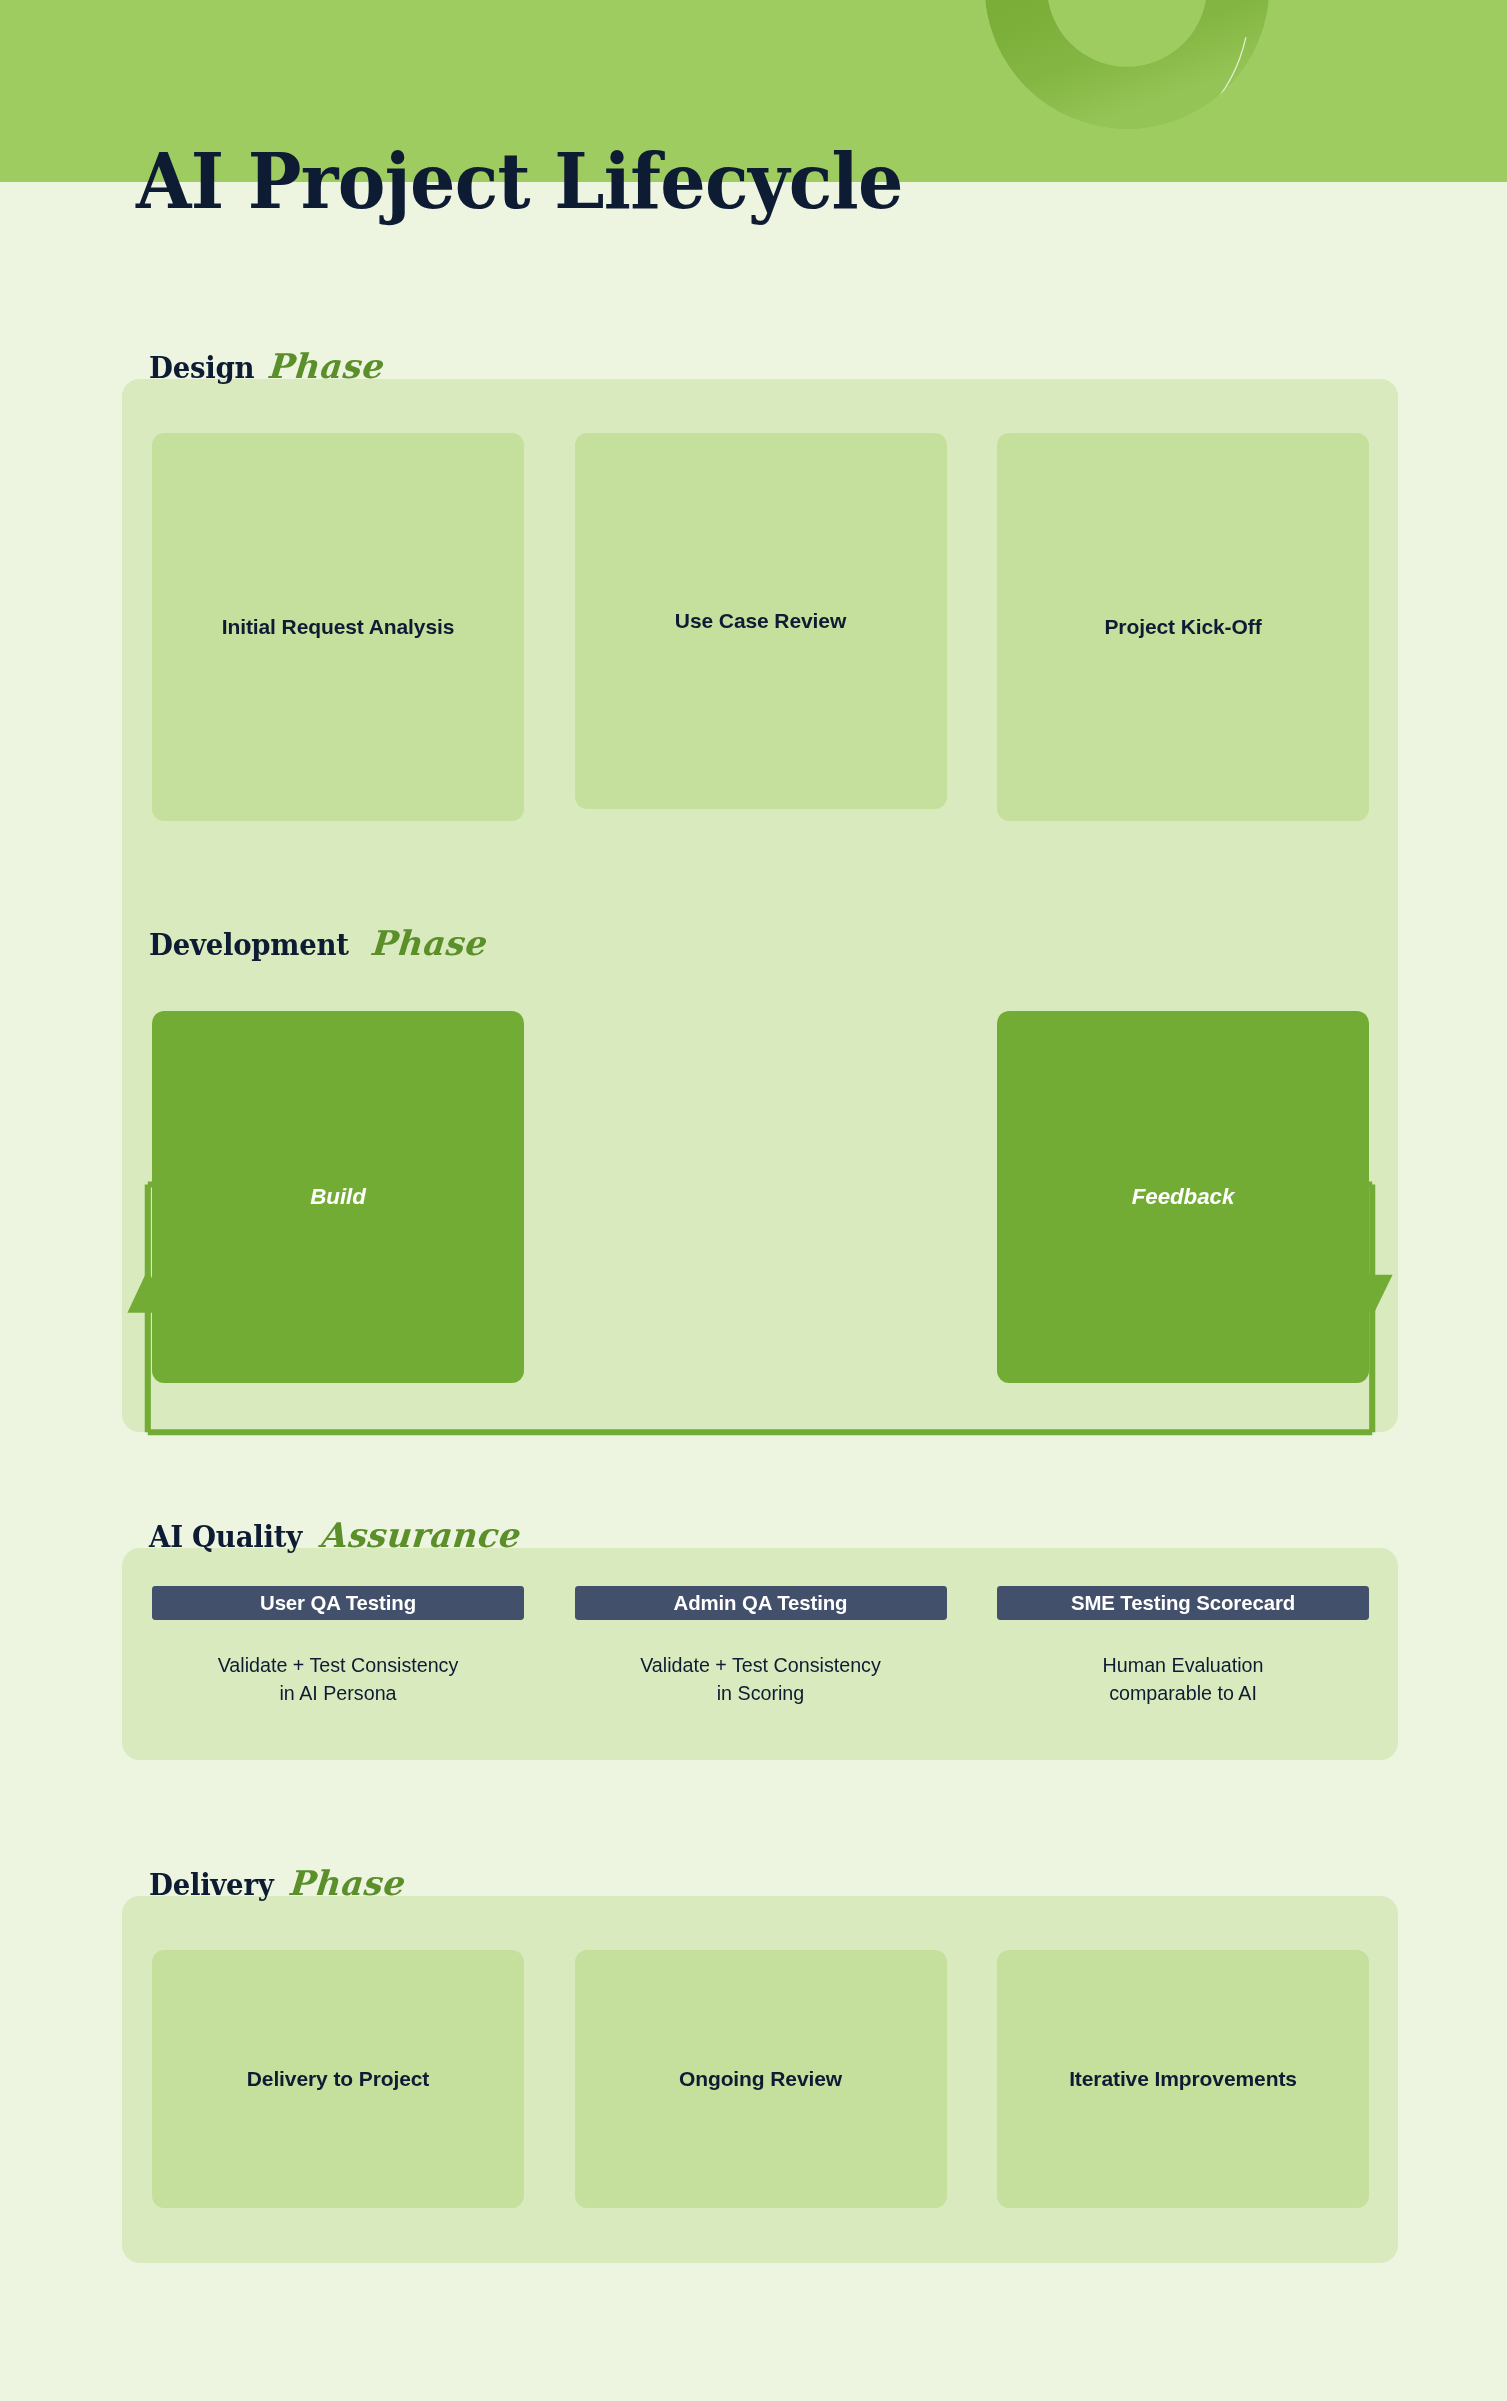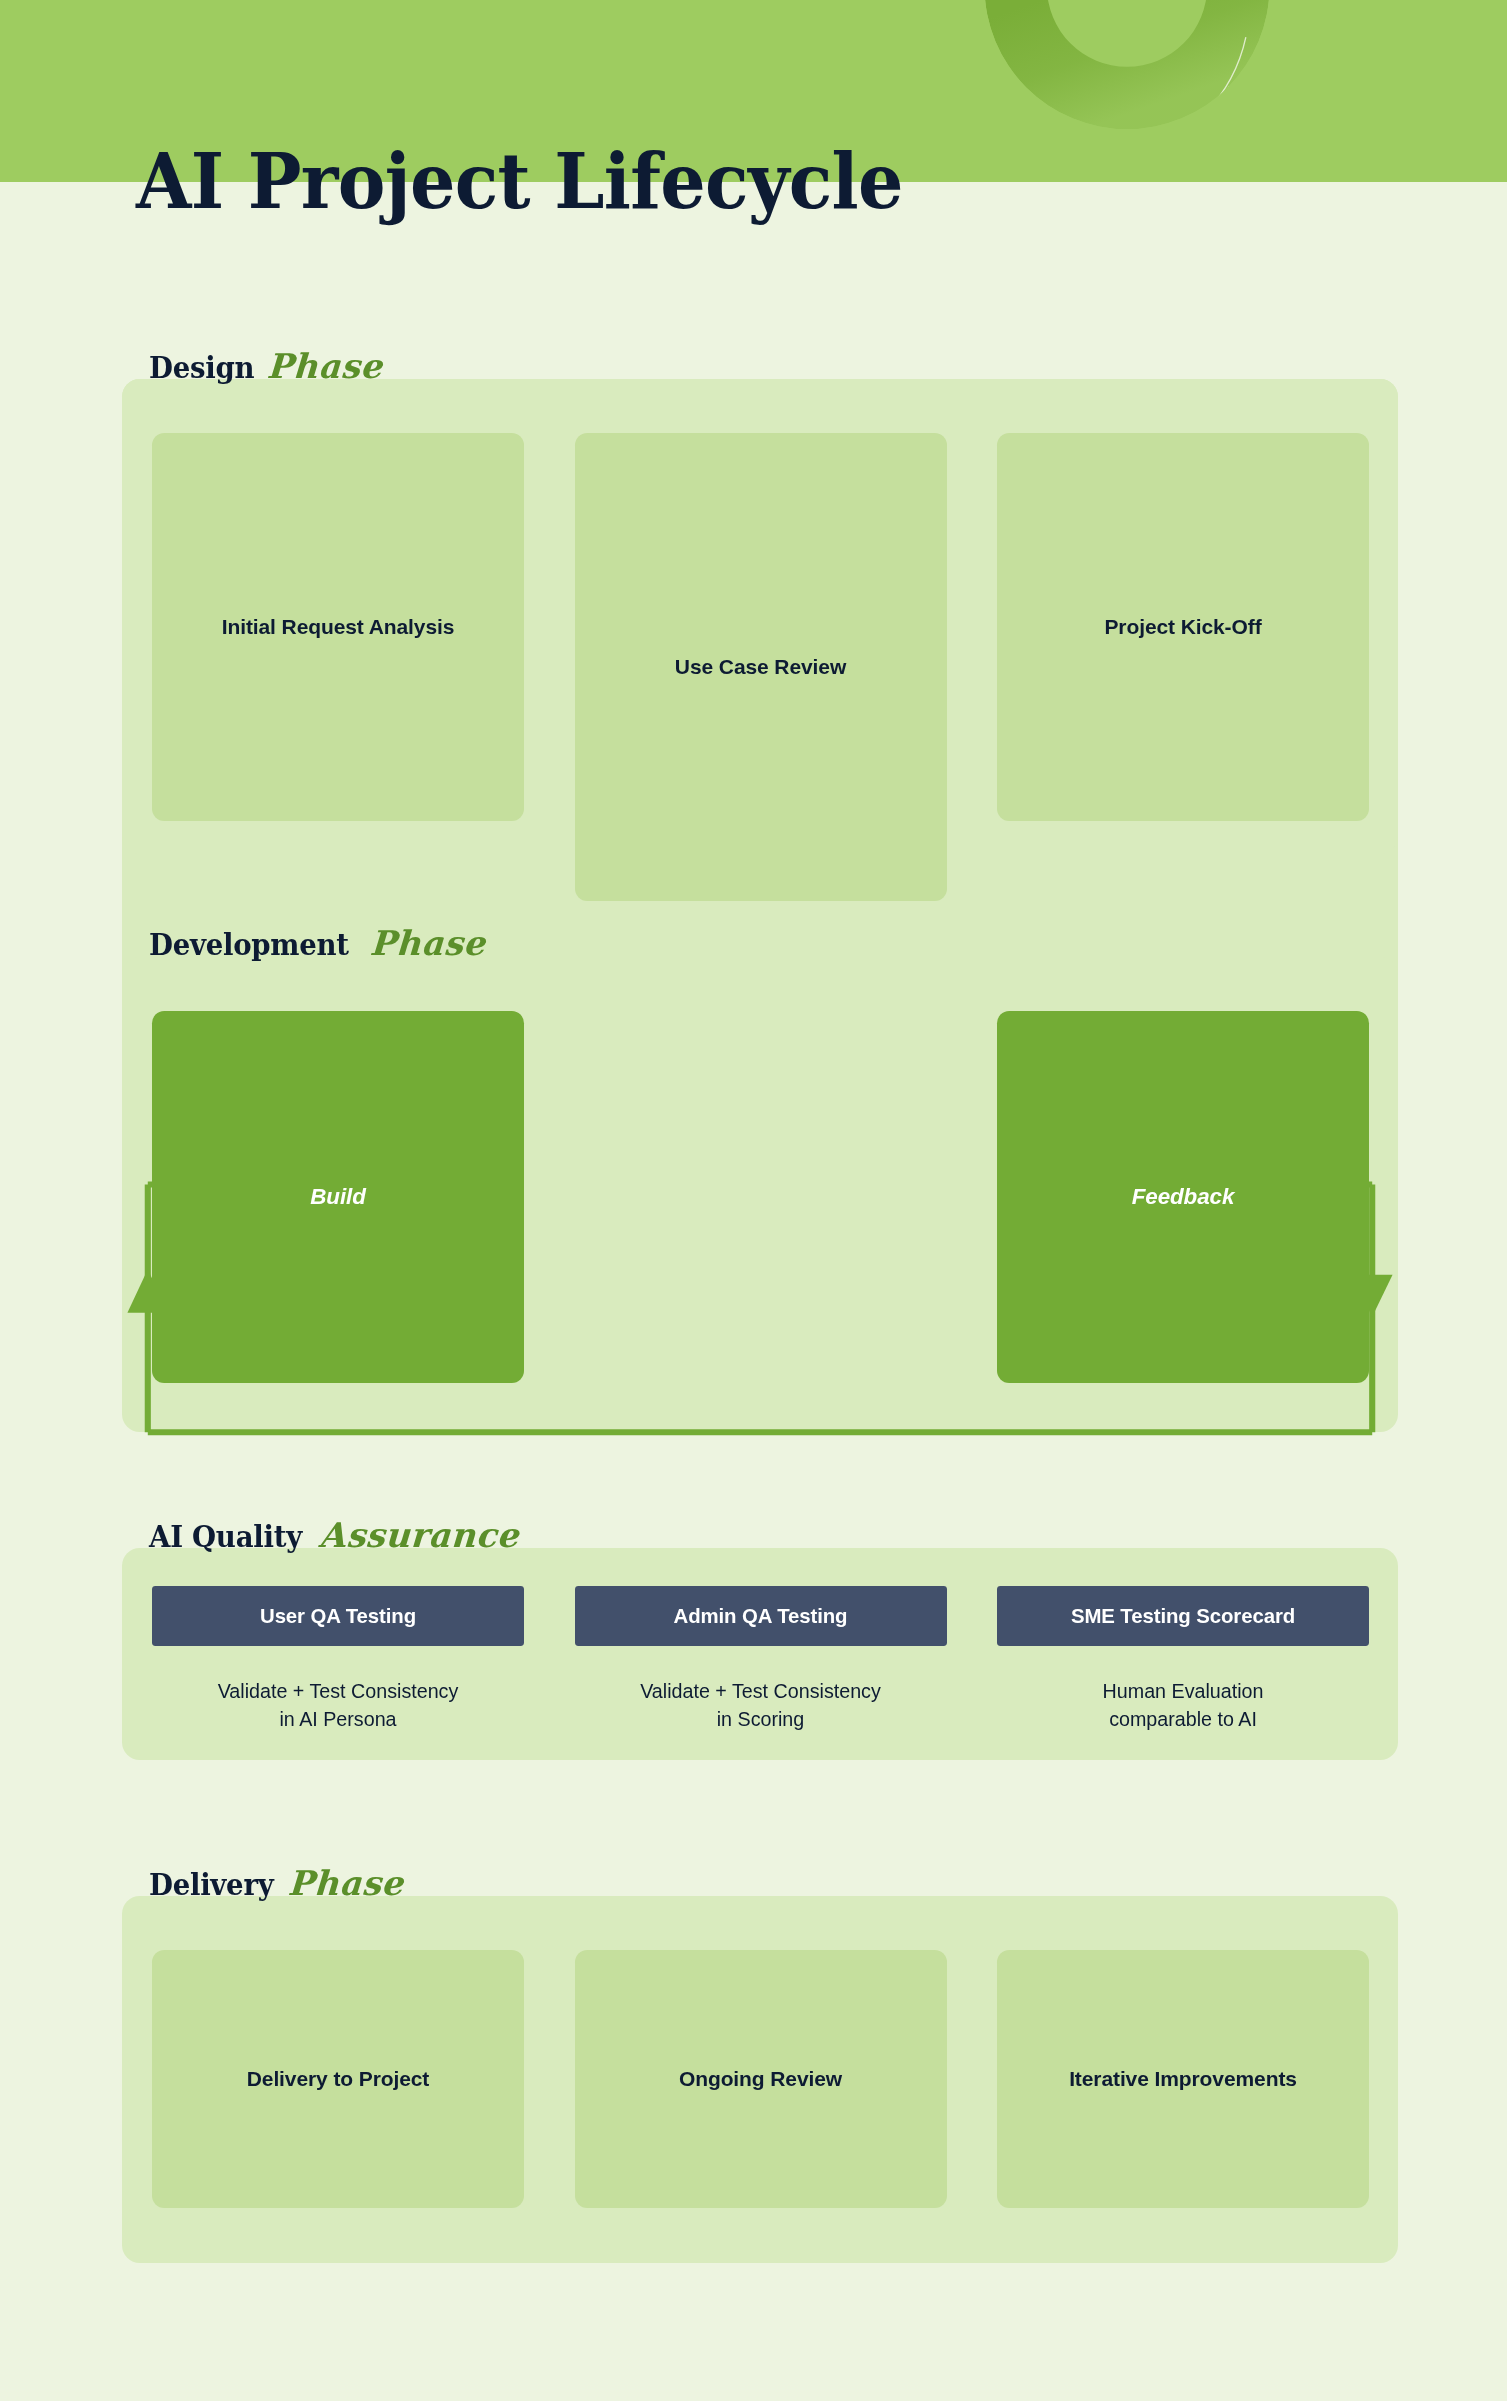--- a/index.html
+++ b/index.html
@@ -146,21 +146,21 @@
     justify-content: space-between;
   }
   .qa-col {
     width: 372px;
     display: flex;
     flex-direction: column;
     align-items: center;
   }
   .qa-bar {
     width: 100%;
-    height: 60px;
+    height: 34px;
     background: #42506b;
     border-radius: 3.4px;
     display: flex;
     align-items: center;
     justify-content: center;
     box-sizing: border-box;
   }
   .qa-bar-label {
     color: #ffffff;
     font-weight: 700;
@@ -242,21 +242,21 @@
 
 <div class="section" style="top:379px; height:475px;">
   <div class="section-panel" style="top:0; height:475px;"></div>
   <div class="section-heading" style="top:-30px;">
     <span class="heading-serif">Design</span><span class="heading-script">Phase</span>
   </div>
   <div class="card-row" style="top:54px; height:388px;">
     <div class="card card-light" style="height:388px;">
       <span class="card-label">Initial Request Analysis</span>
     </div>
-    <div class="card card-light" style="height:468px;">
+    <div class="card card-light" style="height:376px;">
       <span class="card-label">Use Case Review</span>
     </div>
     <div class="card card-light" style="height:388px;">
       <span class="card-label">Project Kick-Off</span>
     </div>
   </div>
 </div>
 
 <div class="section" style="top:957px; height:475px;">
   <div class="section-panel" style="top:0; height:475px;"></div>

